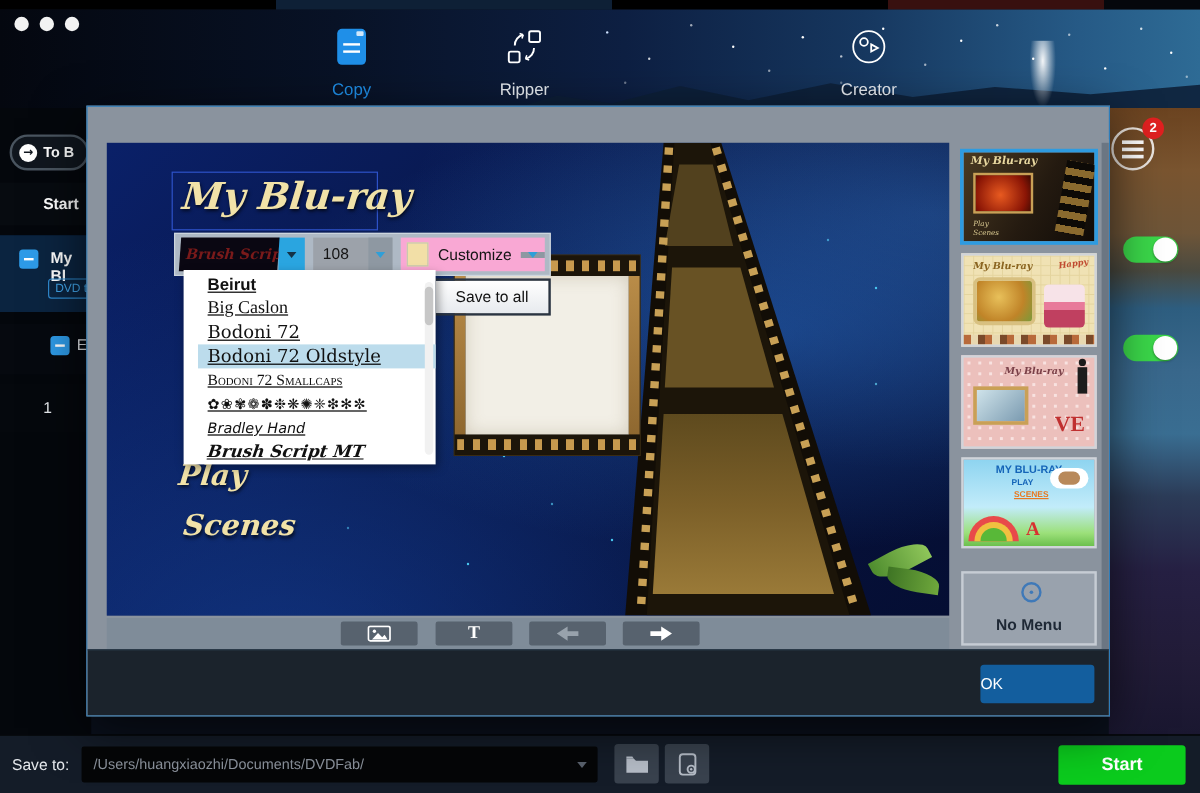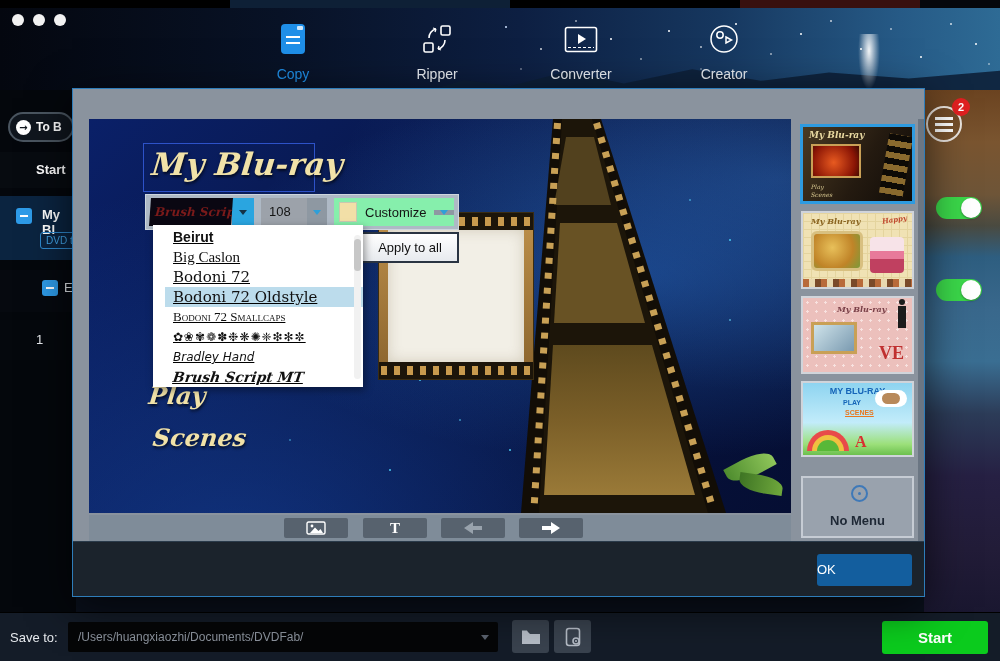--- a/index.html
+++ b/index.html
@@ -135,21 +135,21 @@
   .fsel .fval{flex:1;background:#0a0712;color:#7a1a1a;font:italic bold 12px/28px "DejaVu Serif",serif;
     padding-left:5px;overflow:hidden;white-space:nowrap;transform:skewX(-4deg);}
   .arrbtn{width:22px;background:#2aa5e0;display:flex;align-items:center;justify-content:center;}
   .arrbtn::before{content:"";width:0;height:0;border-left:4px solid transparent;border-right:4px solid transparent;
     border-top:5px solid #143246;}
   .ssel{display:flex;width:66px;height:28px;background:#9ca2aa;cursor:pointer;}
   .ssel .sval{flex:1;color:#141414;font-size:13px;line-height:28px;padding-left:8px;}
   .arrbtn2{width:20px;background:#8e98a2;display:flex;align-items:center;justify-content:center;}
   .arrbtn2::before{content:"";width:0;height:0;border-left:4px solid transparent;border-right:4px solid transparent;
     border-top:5px solid #2f9fd8;}
-  .csel{display:flex;flex:1;height:28px;background:#86efac;align-items:center;cursor:pointer;}
+  .csel{display:flex;flex:1;height:28px;background:#f9a8d4;align-items:center;cursor:pointer;}
   .swatch{width:18px;height:20px;background:#f2dfa7;border:1px solid #c8c8b0;margin:0 8px 0 5px;}
   .clabel{flex:1;color:#141414;font-size:13px;}
   .apply-btn{position:absolute;left:272px;top:113px;width:98px;height:31px;z-index:5;
     background:linear-gradient(180deg,#ffffff,#e7eaee);border:2px solid #2a3442;color:#111;
     font-size:13px;text-align:center;line-height:27px;cursor:pointer;}
 
   
   .fdrop{position:absolute;left:64px;top:106px;width:210px;height:162px;background:#fff;z-index:6;
     box-shadow:2px 3px 8px rgba(0,0,0,.4);}
   .fdrop ul{list-style:none;margin:0;padding:2px 0 0 12px;text-decoration:underline;}
@@ -255,30 +255,20 @@
           <rect x="19" y="2" width="9" height="9" rx="1.5"></rect>
             <rect x="2" y="19" width="9" height="9" rx="1.5"></rect>
           <path d="M7 14 A9 9 0 0 1 14 5"></path>
             <path d="M14 5 l-3 -1 m3 1 l-1 3" stroke-width="1.3"></path>
           <path d="M23 16 A9 9 0 0 1 16 25"></path>
             <path d="M16 25 l3 1 m-3 -1 l1 -3" stroke-width="1.3"></path>
         </svg>
       </div>
       <span class="lbl">Ripper</span>
     </div>
-    <div class="nav-item nav-conv">
-      <div class="icon-wrap">
-        <svg width="34" height="27" viewBox="0 0 34 27" fill="none" stroke="#fff" stroke-width="1.6">
-          <rect x="1.5" y="1.5" width="31" height="24" rx="2"></rect>
-          <polygon points="14,8 22,13 14,18" fill="#fff" stroke="none"></polygon>
-          <line x1="4" y1="21.5" x2="30" y2="21.5" stroke-dasharray="3 2" stroke-width="1.2"></line>
-        </svg>
-      </div>
-      <span class="lbl">Converter</span>
-    </div>
     <div class="nav-item nav-creator">
       <div class="icon-wrap">
         <svg width="30" height="30" viewBox="0 0 30 30" fill="none" stroke="#fff" stroke-width="1.5">
           <circle cx="15" cy="15" r="13"></circle>
             <circle cx="11" cy="11" r="3.2"></circle>
           <polygon points="17,13 22.5,16 17,19"></polygon>
         </svg>
       </div>
       <span class="lbl">Creator</span>
     </div>
@@ -386,21 +376,21 @@
           <div class="ssel">
             <span class="sval">108</span>
             <span class="arrbtn2"></span>
           </div>
           <div class="csel">
             <span class="swatch"></span>
             <span class="clabel">Customize</span>
             <span class="arrbtn2"></span>
           </div>
         </div>
-        <div class="apply-btn">Apply to all</div>
+        <div class="apply-btn">Save to all</div>
 
         <div class="fdrop">
           <ul>
             <li class="fi0">Beirut</li>
             <li class="fi1">Big Caslon</li>
             <li class="fi2">Bodoni 72</li>
             <li class="fi3 sel">Bodoni 72 Oldstyle</li>
             <li class="fi4">Bodoni 72 Smallcaps</li>
             <li class="fi5">✿❀✾❁✽❉❋✺❈❇✻✼</li>
             <li class="fi6">Bradley Hand</li>

